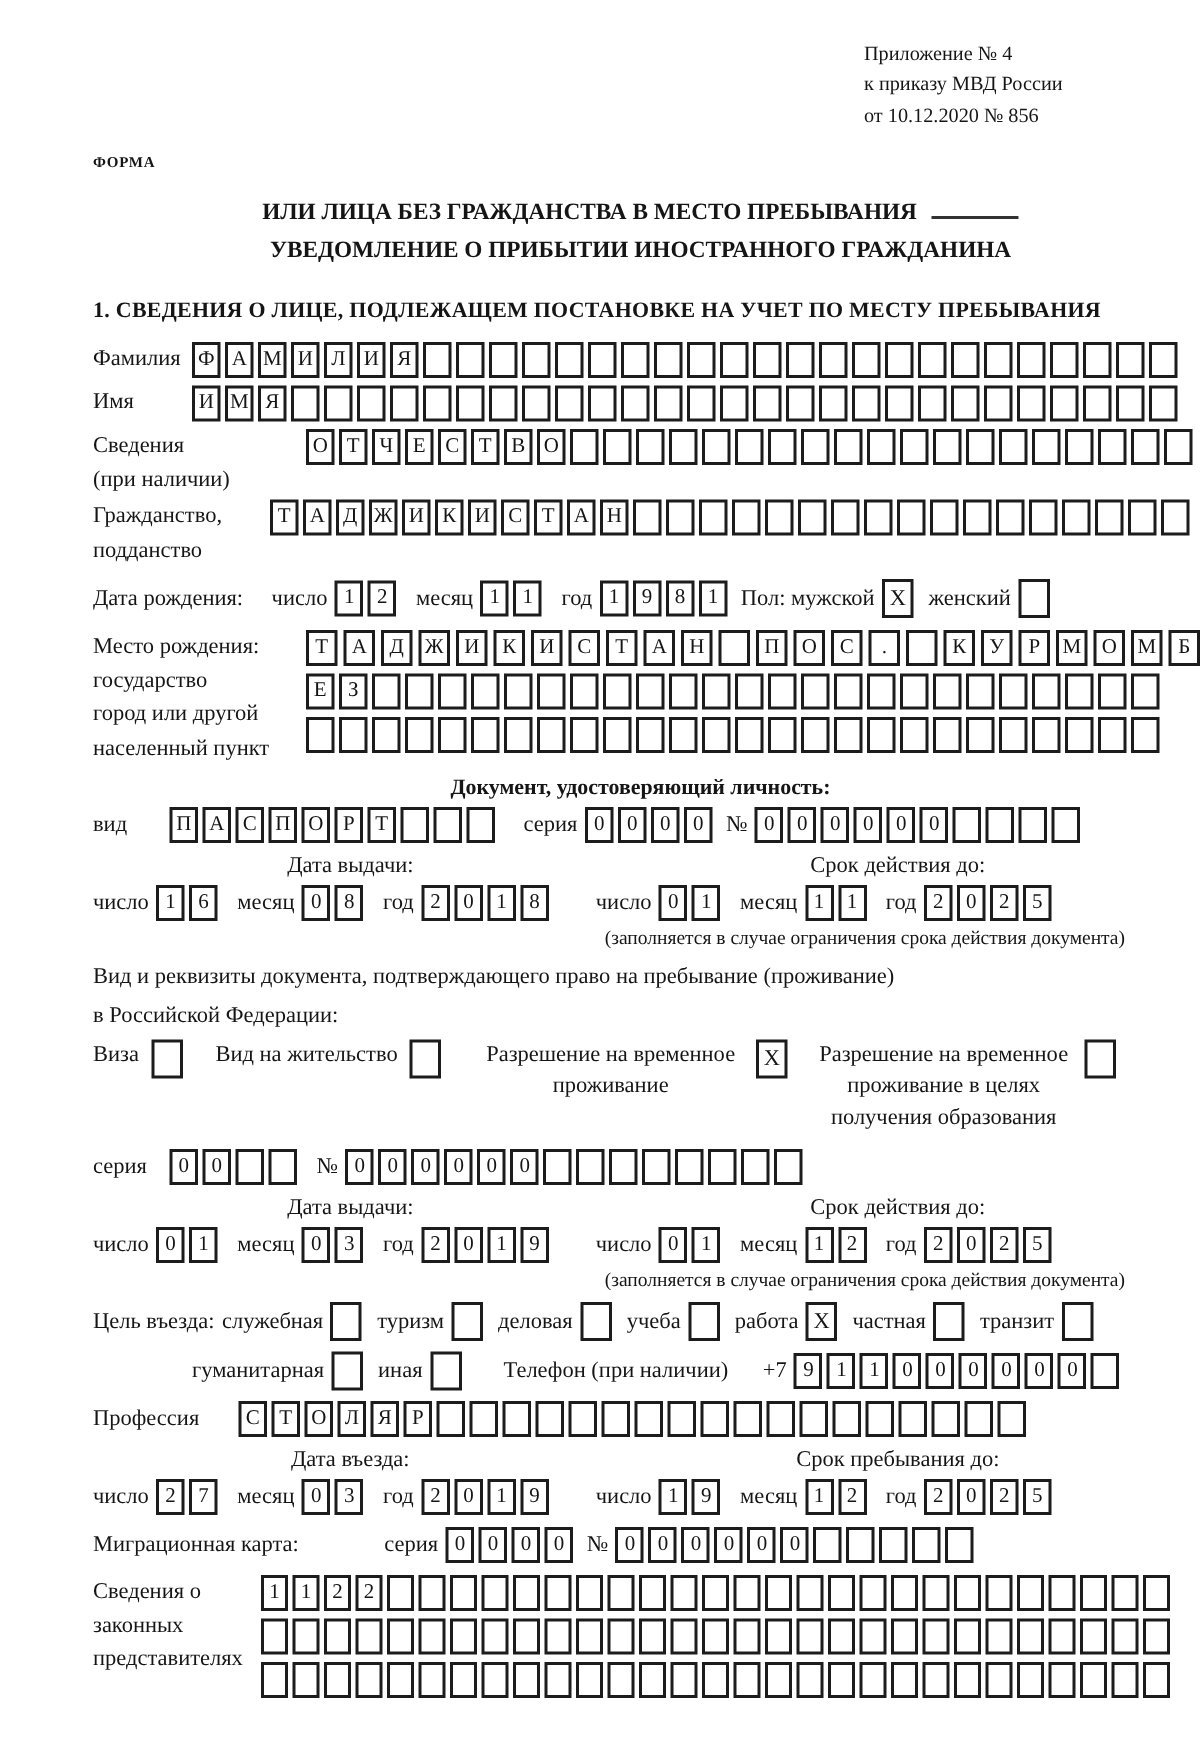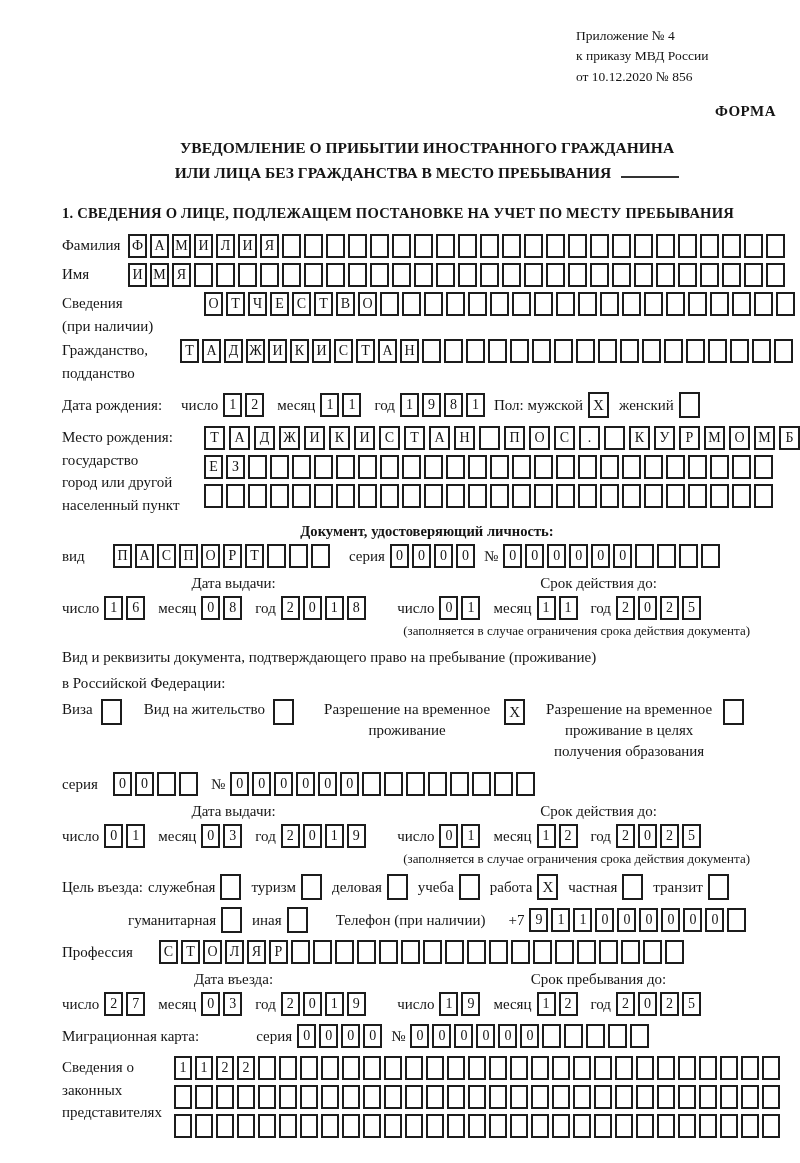--- a/index.html
+++ b/index.html
@@ -6,21 +6,21 @@
   html,body { margin:0; padding:0; }
   body {
     width:800px; height:1163px; overflow:hidden;
     background:#ffffff; color:#151515;
     font-family:"Liberation Serif","DejaVu Serif",serif;
     font-size:15px;
     padding:26px 8px 10px 62px;
   }
   .hdr { margin-left:auto; width:216px; font-size:13.5px; line-height:1.5; }
   .hdr .ed { margin-top:3px; font-size:13px; }
-  .form-label { text-align:right; font-weight:bold; font-size:15px; margin:16px 16px 0 0; letter-spacing:.5px; }
+  .form-label { text-align:left; font-weight:bold; font-size:10px; margin:16px 34px 0 0; letter-spacing:.5px; }
   .title { text-align:center; font-weight:bold; font-size:15.5px; line-height:1.6; margin-top:16px; }
   .t-underline { display:inline-block; width:58px; height:14px; border-bottom:2px solid #333; margin-left:10px; }
   .section-h { text-align:left; font-weight:bold; font-size:14.6px; margin-top:20px; letter-spacing:.2px; }
 
   .row { display:flex; align-items:flex-start; margin-top:5px; }
   .lblcol { flex:0 0 auto; line-height:1.5; }
   .w66 { width:66px; } .w142 { width:142px; } .w118 { width:118px; } .w112 { width:112px; }
   .boxes { display:flex; flex:0 0 auto; }
   .cbox {
     flex:0 0 auto; display:inline-flex; align-items:center; justify-content:center;
@@ -55,22 +55,22 @@
 <body>
 
 <div class="hdr">
   <div>Приложение № 4</div>
   <div>к приказу МВД России</div>
   <div>от 10.12.2020 № 856</div>
 </div>
 <div class="form-label">ФОРМА</div>
 
 <div class="title">
+  <div><span>ИЛИ ЛИЦА БЕЗ ГРАЖДАНСТВА В МЕСТО ПРЕБЫВАНИЯ</span><span class="t-underline"></span></div>
   <div>УВЕДОМЛЕНИЕ О ПРИБЫТИИ ИНОСТРАННОГО ГРАЖДАНИНА</div>
-  <div><span>ИЛИ ЛИЦА БЕЗ ГРАЖДАНСТВА В МЕСТО ПРЕБЫВАНИЯ</span><span class="t-underline"></span></div>
 </div>
 
 <div class="section-h">1. СВЕДЕНИЯ О ЛИЦЕ, ПОДЛЕЖАЩЕМ ПОСТАНОВКЕ НА УЧЕТ ПО МЕСТУ ПРЕБЫВАНИЯ</div>
 
 <div class="row mt12">
   <div class="lblcol w66">Фамилия</div>
   <div class="boxes">
       <span class="cbox">Ф</span>
       <span class="cbox">А</span>
       <span class="cbox">М</span>

